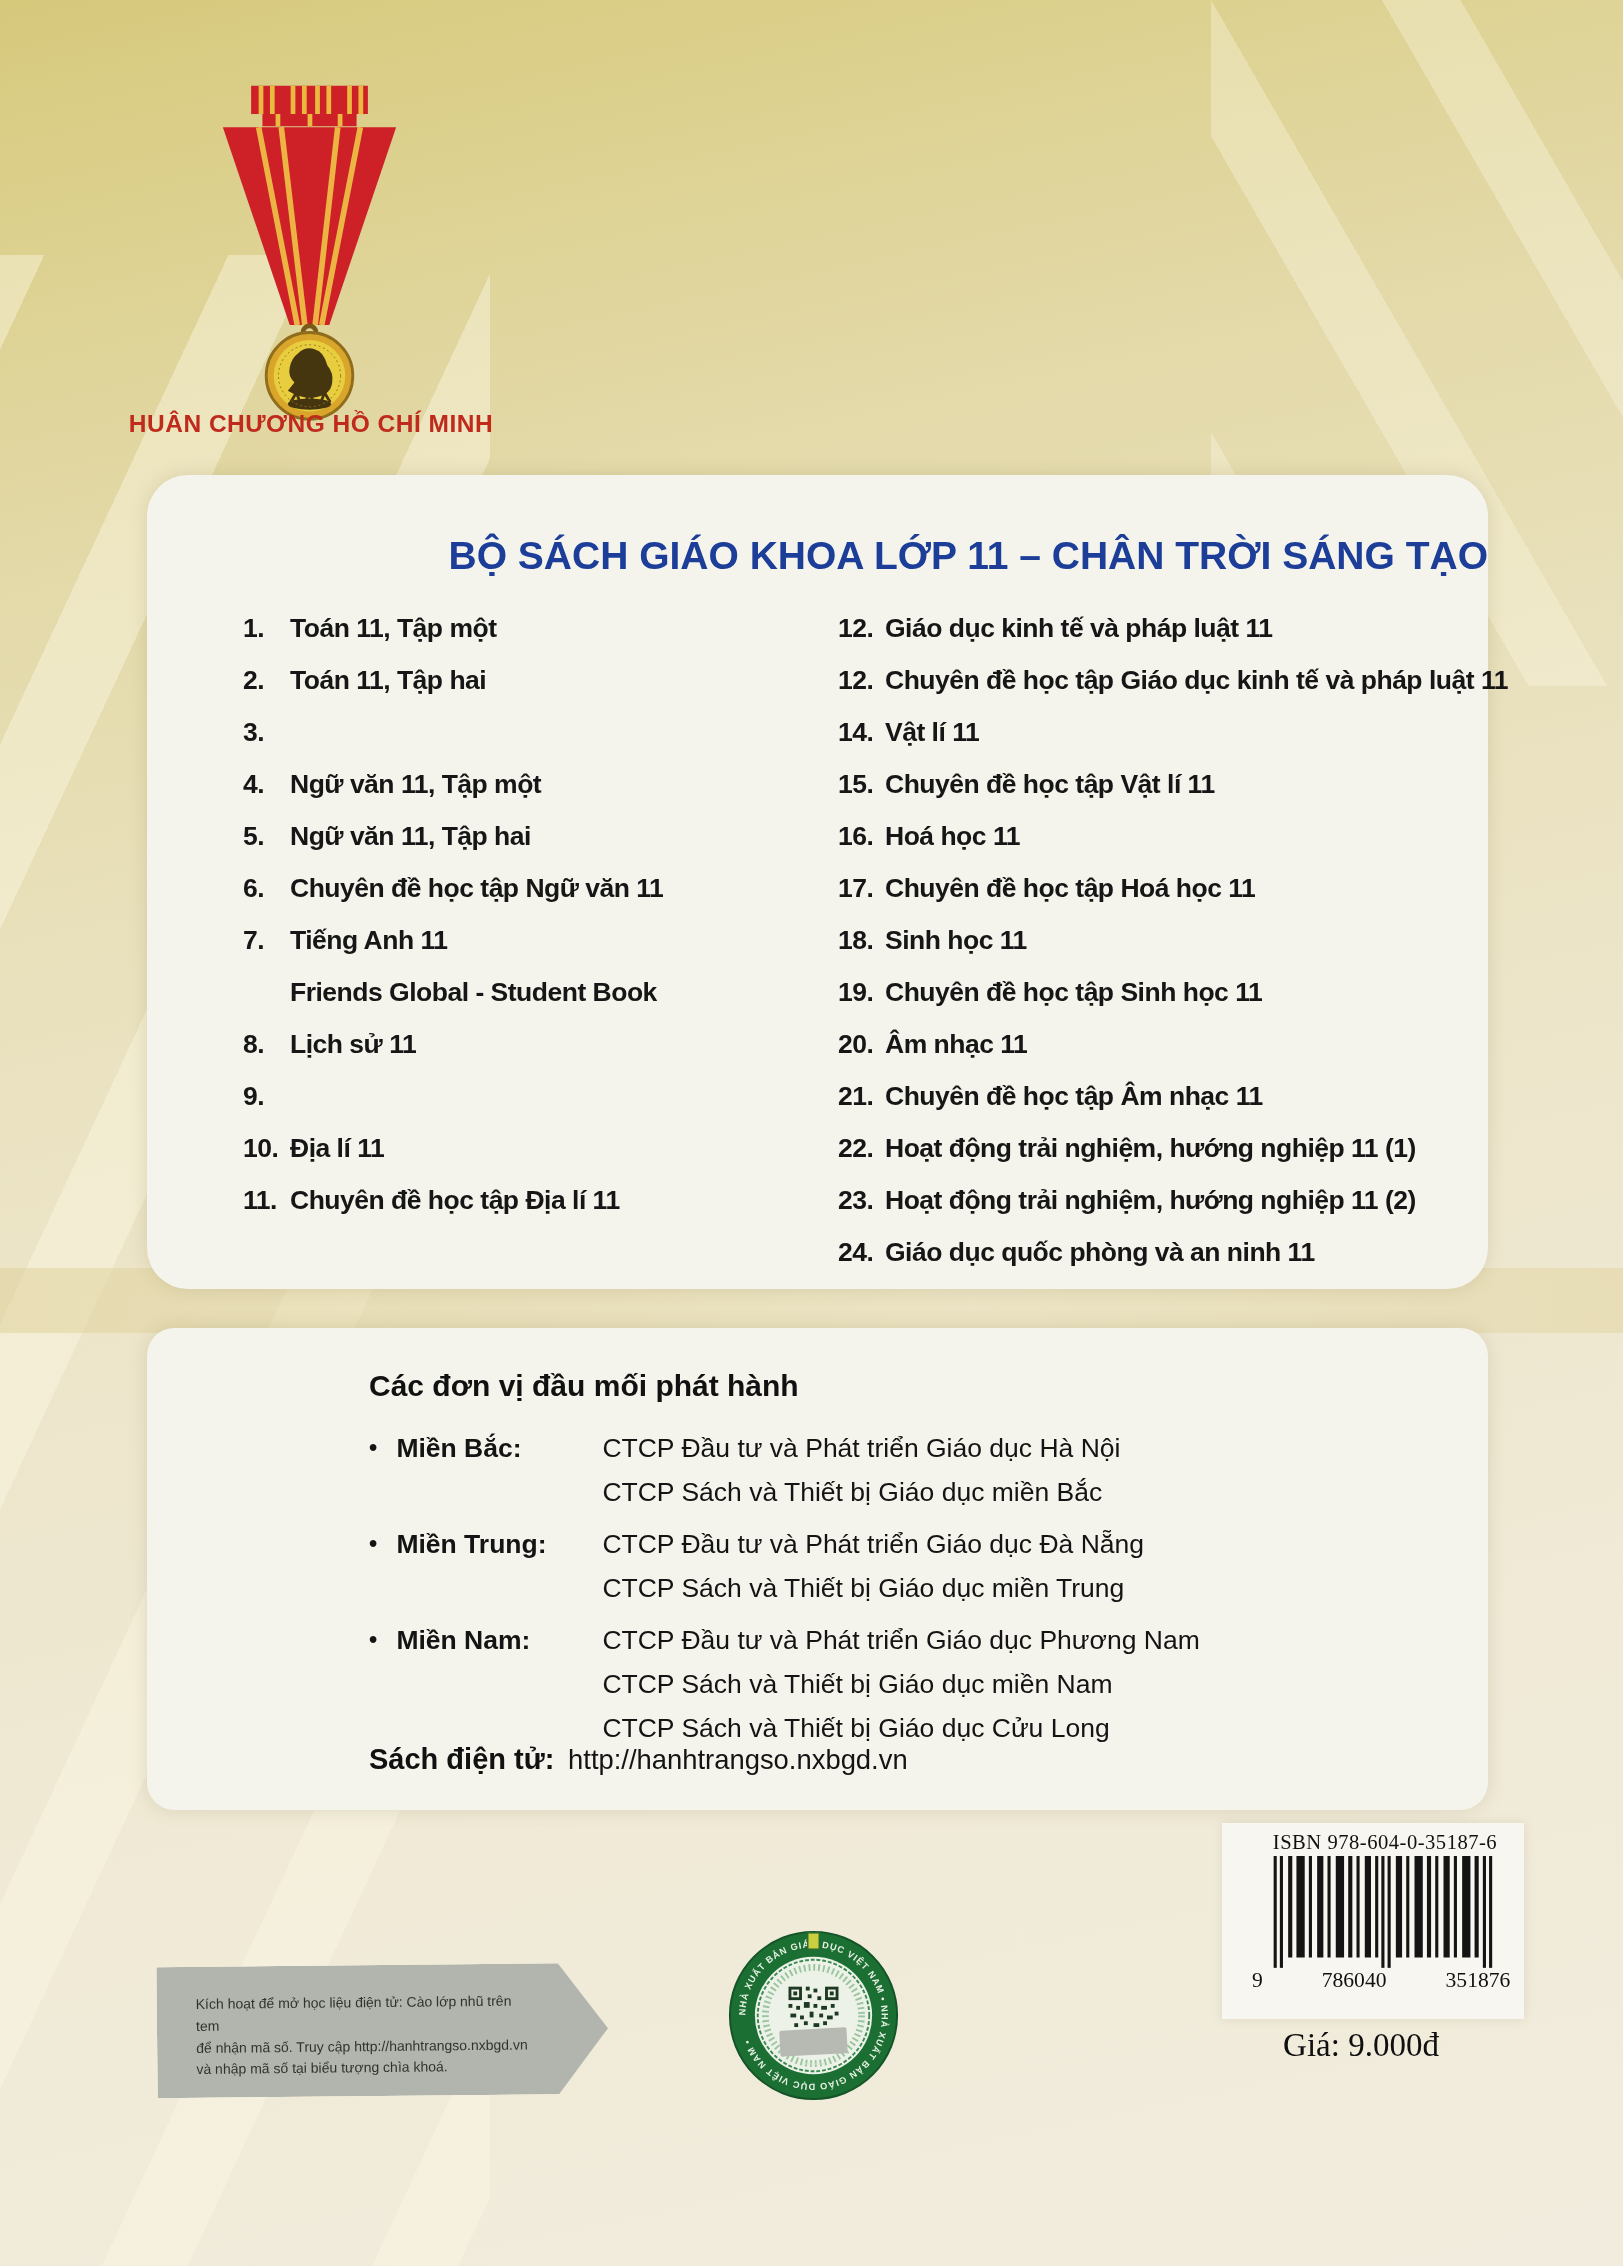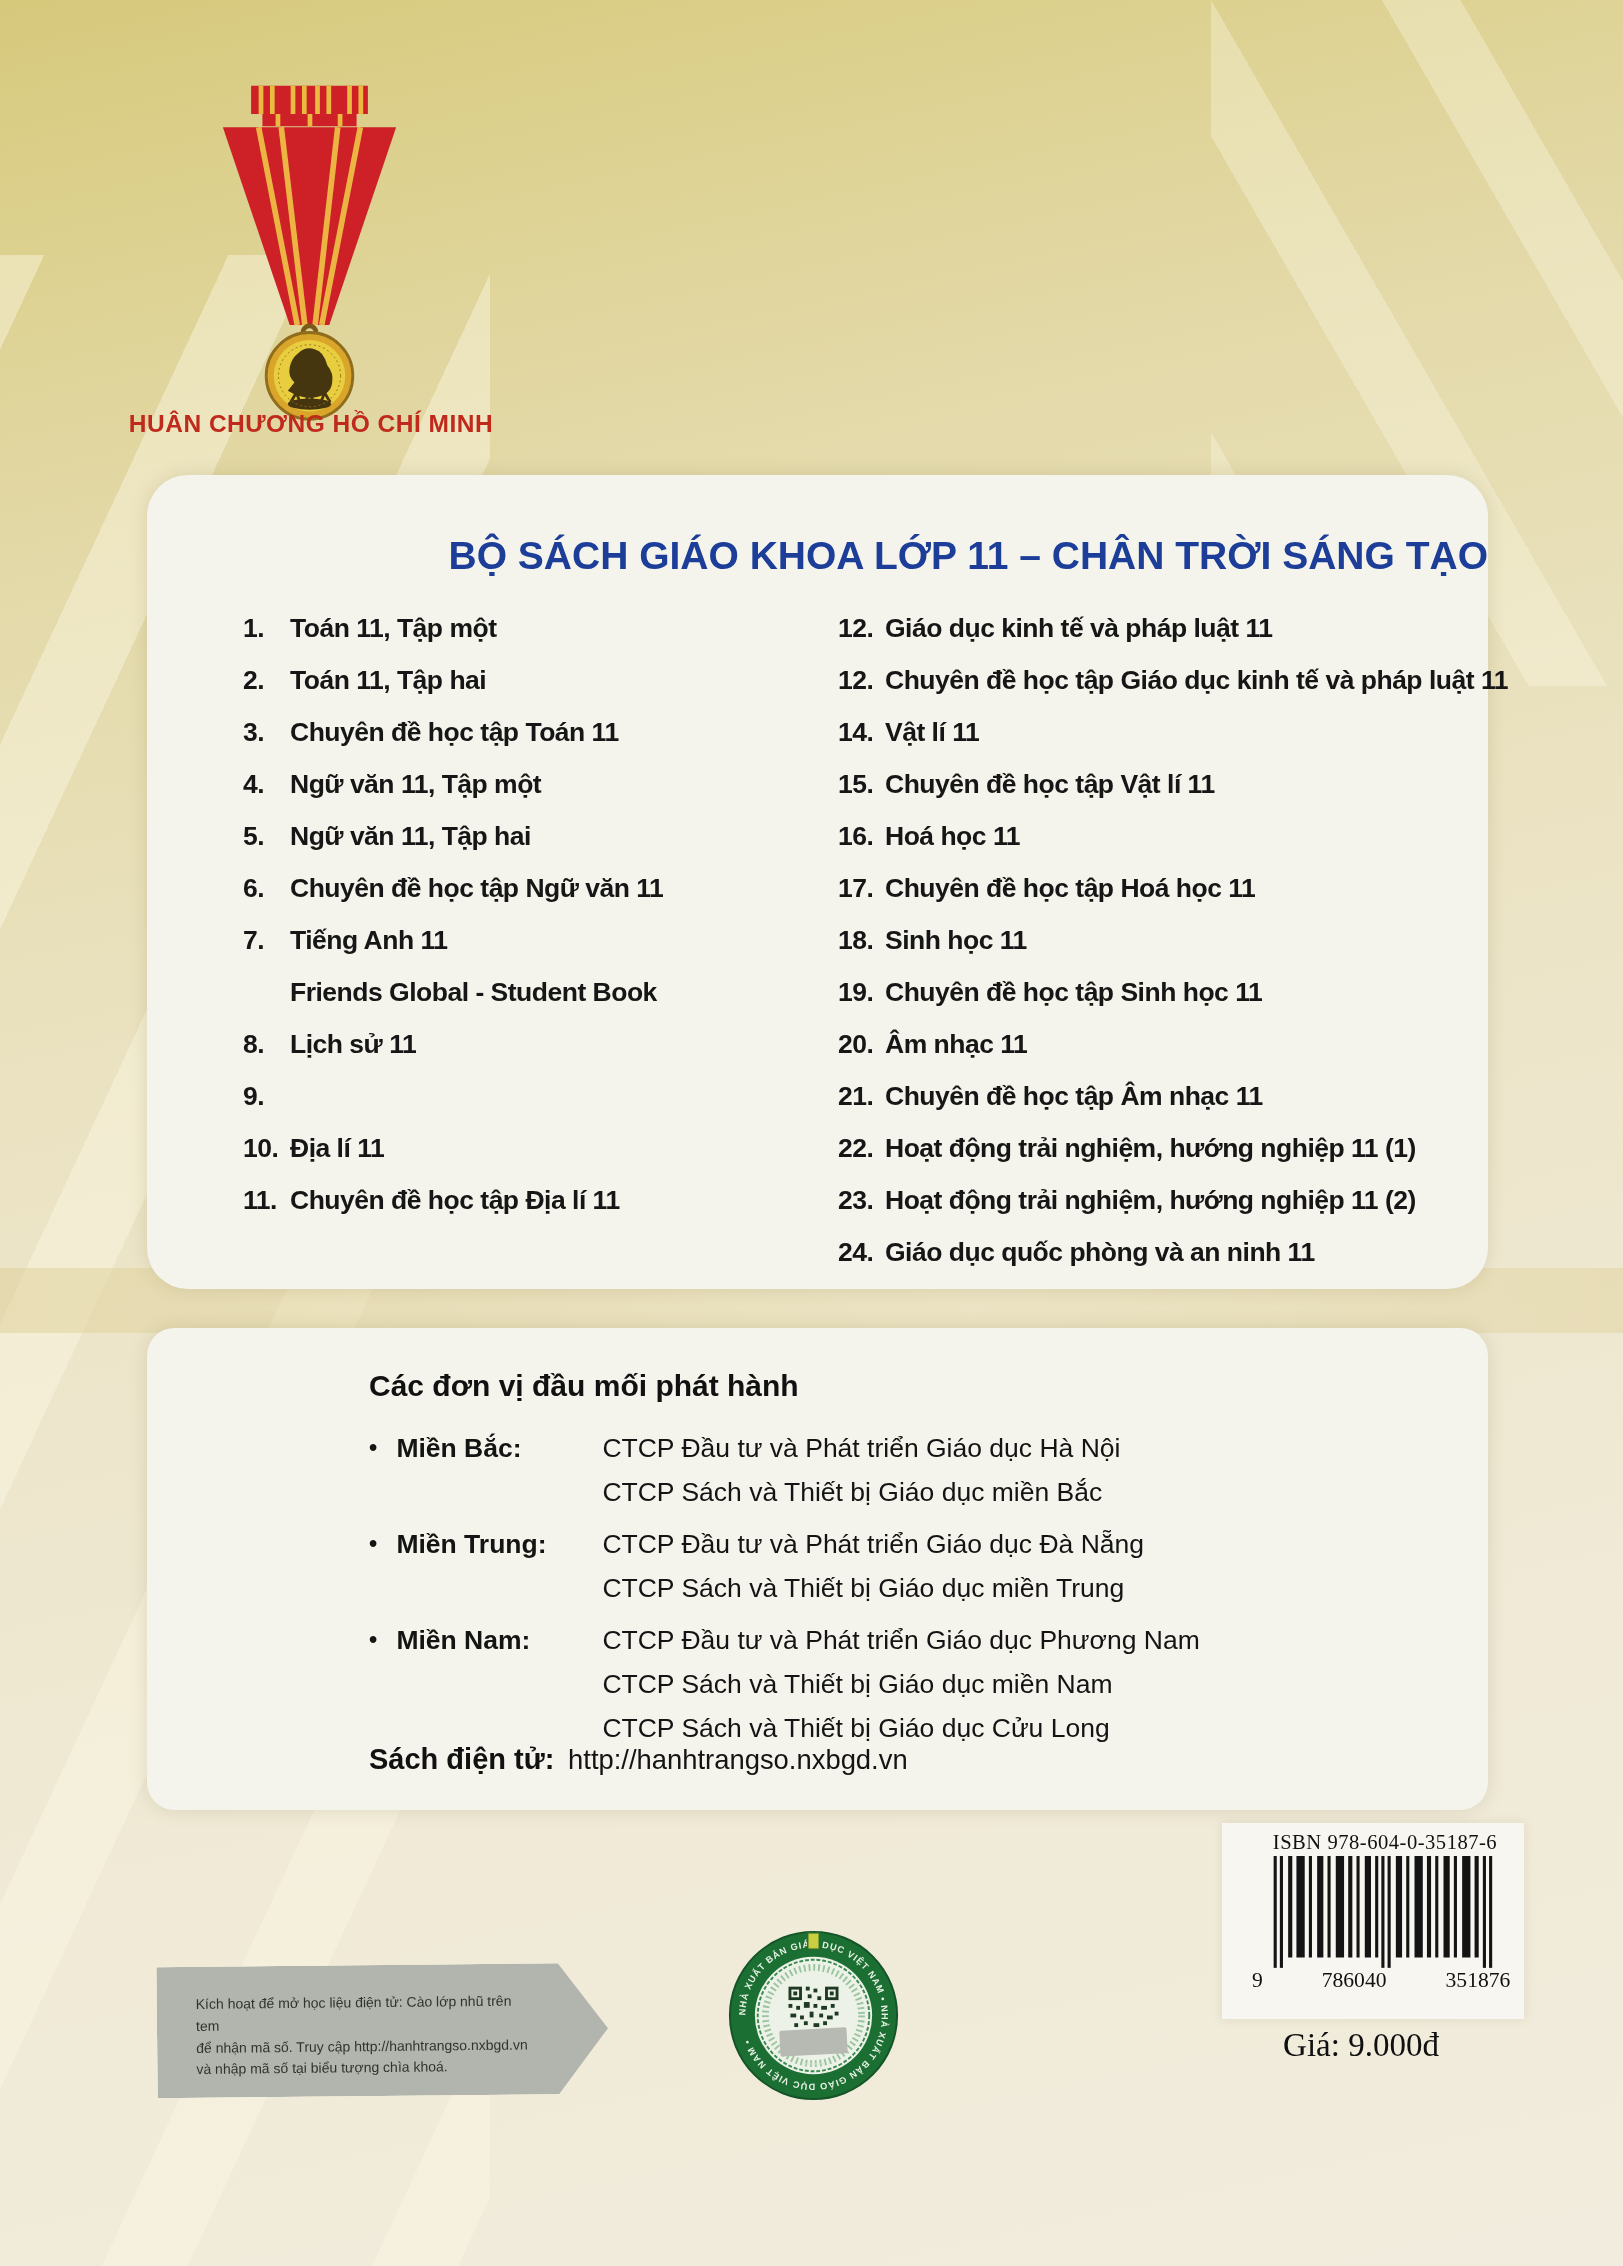--- a/index.html
+++ b/index.html
@@ -112,21 +112,20 @@
       <div class="book-row">
           <span class="book-num">1.</span>
           <span class="book-title">Toán 11, Tập một</span>
         </div>
       <div class="book-row">
           <span class="book-num">2.</span>
           <span class="book-title">Toán 11, Tập hai</span>
         </div>
       <div class="book-row">
           <span class="book-num">3.</span>
-          <span class="book-title">Chuyên đề học tập Toán 11</span>
         </div>
       <div class="book-row">
           <span class="book-num">4.</span>
           <span class="book-title">Ngữ văn 11, Tập một</span>
         </div>
       <div class="book-row">
           <span class="book-num">5.</span>
           <span class="book-title">Ngữ văn 11, Tập hai</span>
         </div>
       <div class="book-row">

